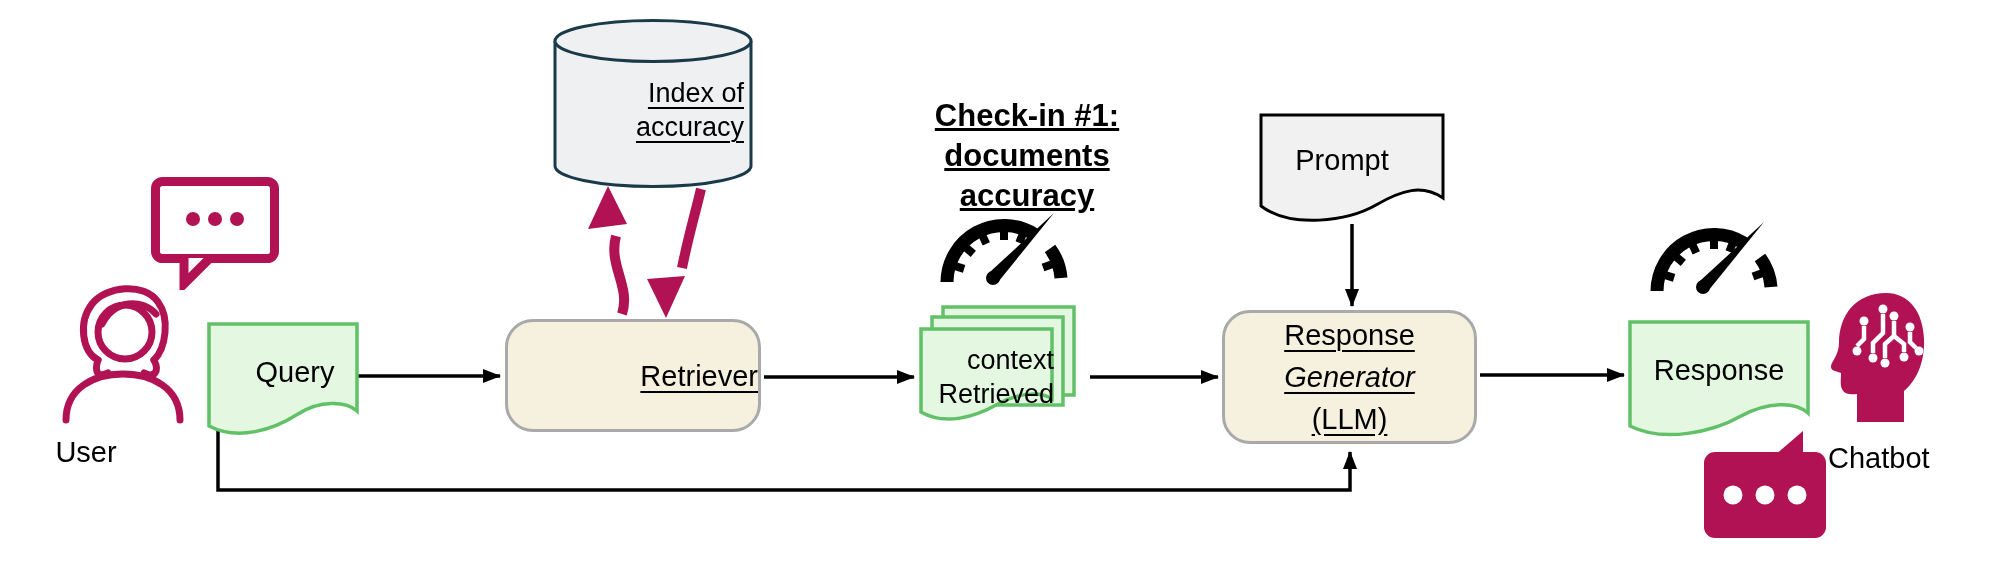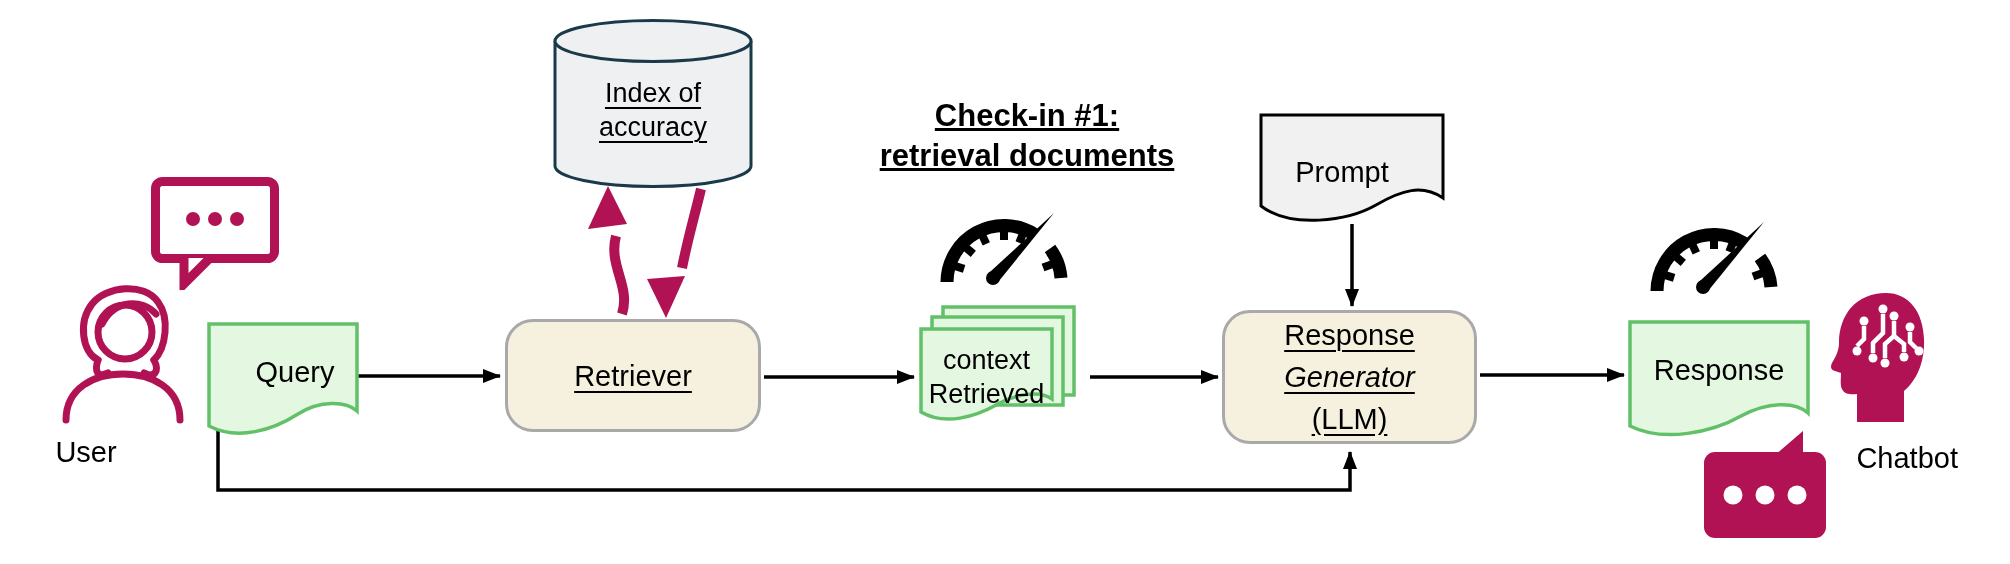--- a/index.html
+++ b/index.html
@@ -4,21 +4,21 @@
 <style>
   html,body{margin:0;padding:0;background:#fff;}
   .canvas{
     position:relative;width:2010px;height:564px;background:#ffffff;overflow:hidden;
     font-family:"Liberation Sans", sans-serif;color:#000;
   }
   .abs{position:absolute;}
   .label{position:absolute;text-align:center;color:#000;}
   .u{text-decoration:underline;text-decoration-thickness:2px;text-underline-offset:5px;}
   .node-label{font-size:29px;line-height:40px;}
-  .small-label{font-size:27px;line-height:34px;}
+  .small-label{font-size:27px;line-height:34px;text-align:right;}
   .caption{font-size:29px;line-height:32px;}
   .checkin{font-weight:bold;font-size:31px;line-height:40px;letter-spacing:0px;text-decoration:underline;}
   .shape-box{
     position:absolute;border:3.5px solid #a9a9a9;border-radius:28px;background:#f5f1de;
     display:flex;align-items:center;justify-content:center;flex-direction:column;
   }
   svg{display:block;}
   .lines{position:absolute;left:0;top:0;pointer-events:none;}
 </style>
 </head>
@@ -74,38 +74,38 @@
     </g>
   </svg>
 
   <div class="label caption" style="left:26px;top:436px;width:120px;text-align:center;">User</div>
 
   <svg class="abs" style="left:207px;top:322px;" width="152" height="118" viewBox="0 0 152 118">
     <path d="M2,2 L150,2 L150,89 C139,79 113,78 91,92 C66,108 31,119 2,104 Z" fill="#e4f7e1" stroke="#62c168" stroke-width="3.5"></path>
   </svg>
   <div class="label node-label" style="left:207px;top:352px;width:176px;">Query</div>
 
-  <div class="shape-box" style="left:505px;top:319px;width:250px;height:107px;">
+  <div class="shape-box" style="left:505px;top:319px;width:250px;height:107px;align-items:flex-end;">
     <span class="node-label u">Retriever</span>
   </div>
 
   <svg class="abs" style="left:552px;top:16px;" width="202" height="174" viewBox="0 0 202 174">
     <g>
       <path d="M3,25 L3,150 A98,20.5 0 0 0 199,150 L199,25" fill="#eef0f2" stroke="#1b3a49" stroke-width="3"></path>
       <ellipse cx="101" cy="25" rx="98" ry="20.5" fill="#eef0f2" stroke="#1b3a49" stroke-width="3"></ellipse>
     </g>
   </svg>
   <div class="label small-label" style="left:562px;top:76px;width:182px;">
     <div><span class="u">Index of</span></div>
     <div><span class="u">accuracy</span></div>
   </div>
 
   <div class="label checkin" style="left:877px;top:96px;width:300px;">
     <div>Check-in #1:</div>
-    <div>retrieval documents</div>
+    <div>documents accuracy</div>
   </div>
   <svg class="abs" style="left:933px;top:194px;" width="142" height="92" viewBox="0 0 142 92">
     <g stroke="#000" fill="none">
       <path d="M14,88 A57,57 0 0 1 101,40" stroke-width="13"></path>
       <path d="M117,54.5 A57,57 0 0 1 128,84" stroke-width="13"></path>
       <g stroke-width="8">
         <path d="M16.8,70.4 L31.1,74.9"></path>
         <path d="M28.6,49.9 L40.3,59.9"></path>
         <path d="M46.9,36.3 L53.3,49.9"></path>
         <path d="M71,31 L71,46"></path>
@@ -125,21 +125,21 @@
     </g>
   </svg>
   <div class="label small-label" style="left:919px;top:343px;width:135px;">
     <div>context</div>
     <div>Retrieved</div>
   </div>
 
   <svg class="abs" style="left:1259px;top:113px;" width="186" height="114" viewBox="0 0 186 114">
     <path d="M2,2 L184,2 L184,85 C163,71 143,77 117,92 C89,108 32,116 2,93 Z" fill="#f1f1f1" stroke="#000" stroke-width="3"></path>
   </svg>
-  <div class="label node-label" style="left:1259px;top:152px;width:166px;">Prompt</div>
+  <div class="label node-label" style="left:1259px;top:140px;width:166px;">Prompt</div>
 
   <div class="shape-box" style="left:1222px;top:310px;width:249px;height:128px;">
     <span class="node-label u" style="line-height:42px;">Response</span>
     <span class="node-label u" style="line-height:42px;font-style:italic;">Generator</span>
     <span class="node-label u" style="line-height:42px;text-decoration:underline;">(LLM)</span>
   </div>
 
   <svg class="abs" style="left:1643px;top:203px;" width="142" height="92" viewBox="0 0 142 92">
     <g stroke="#000" fill="none">
       <path d="M14,88 A57,57 0 0 1 101,40" stroke-width="13"></path>
@@ -184,15 +184,15 @@
     </g>
   </svg>
 
   <svg class="abs" style="left:1700px;top:428px;" width="132" height="112" viewBox="0 0 132 112">
     <polygon points="74,28 103,3 103,28" fill="#b01253"></polygon>
     <rect x="4" y="24" width="122" height="86" rx="11" fill="#b01253"></rect>
     <circle cx="33" cy="67" r="9.5" fill="#fff"></circle>
     <circle cx="65" cy="67" r="9.5" fill="#fff"></circle>
     <circle cx="97" cy="67" r="9.5" fill="#fff"></circle>
   </svg>
-  <div class="label caption" style="left:1828px;top:442px;width:130px;text-align:right;">Chatbot</div>
+  <div class="label caption" style="left:1828px;top:442px;width:130px;text-align:left;">Chatbot</div>
 
 </div>
 
 </body></html>

